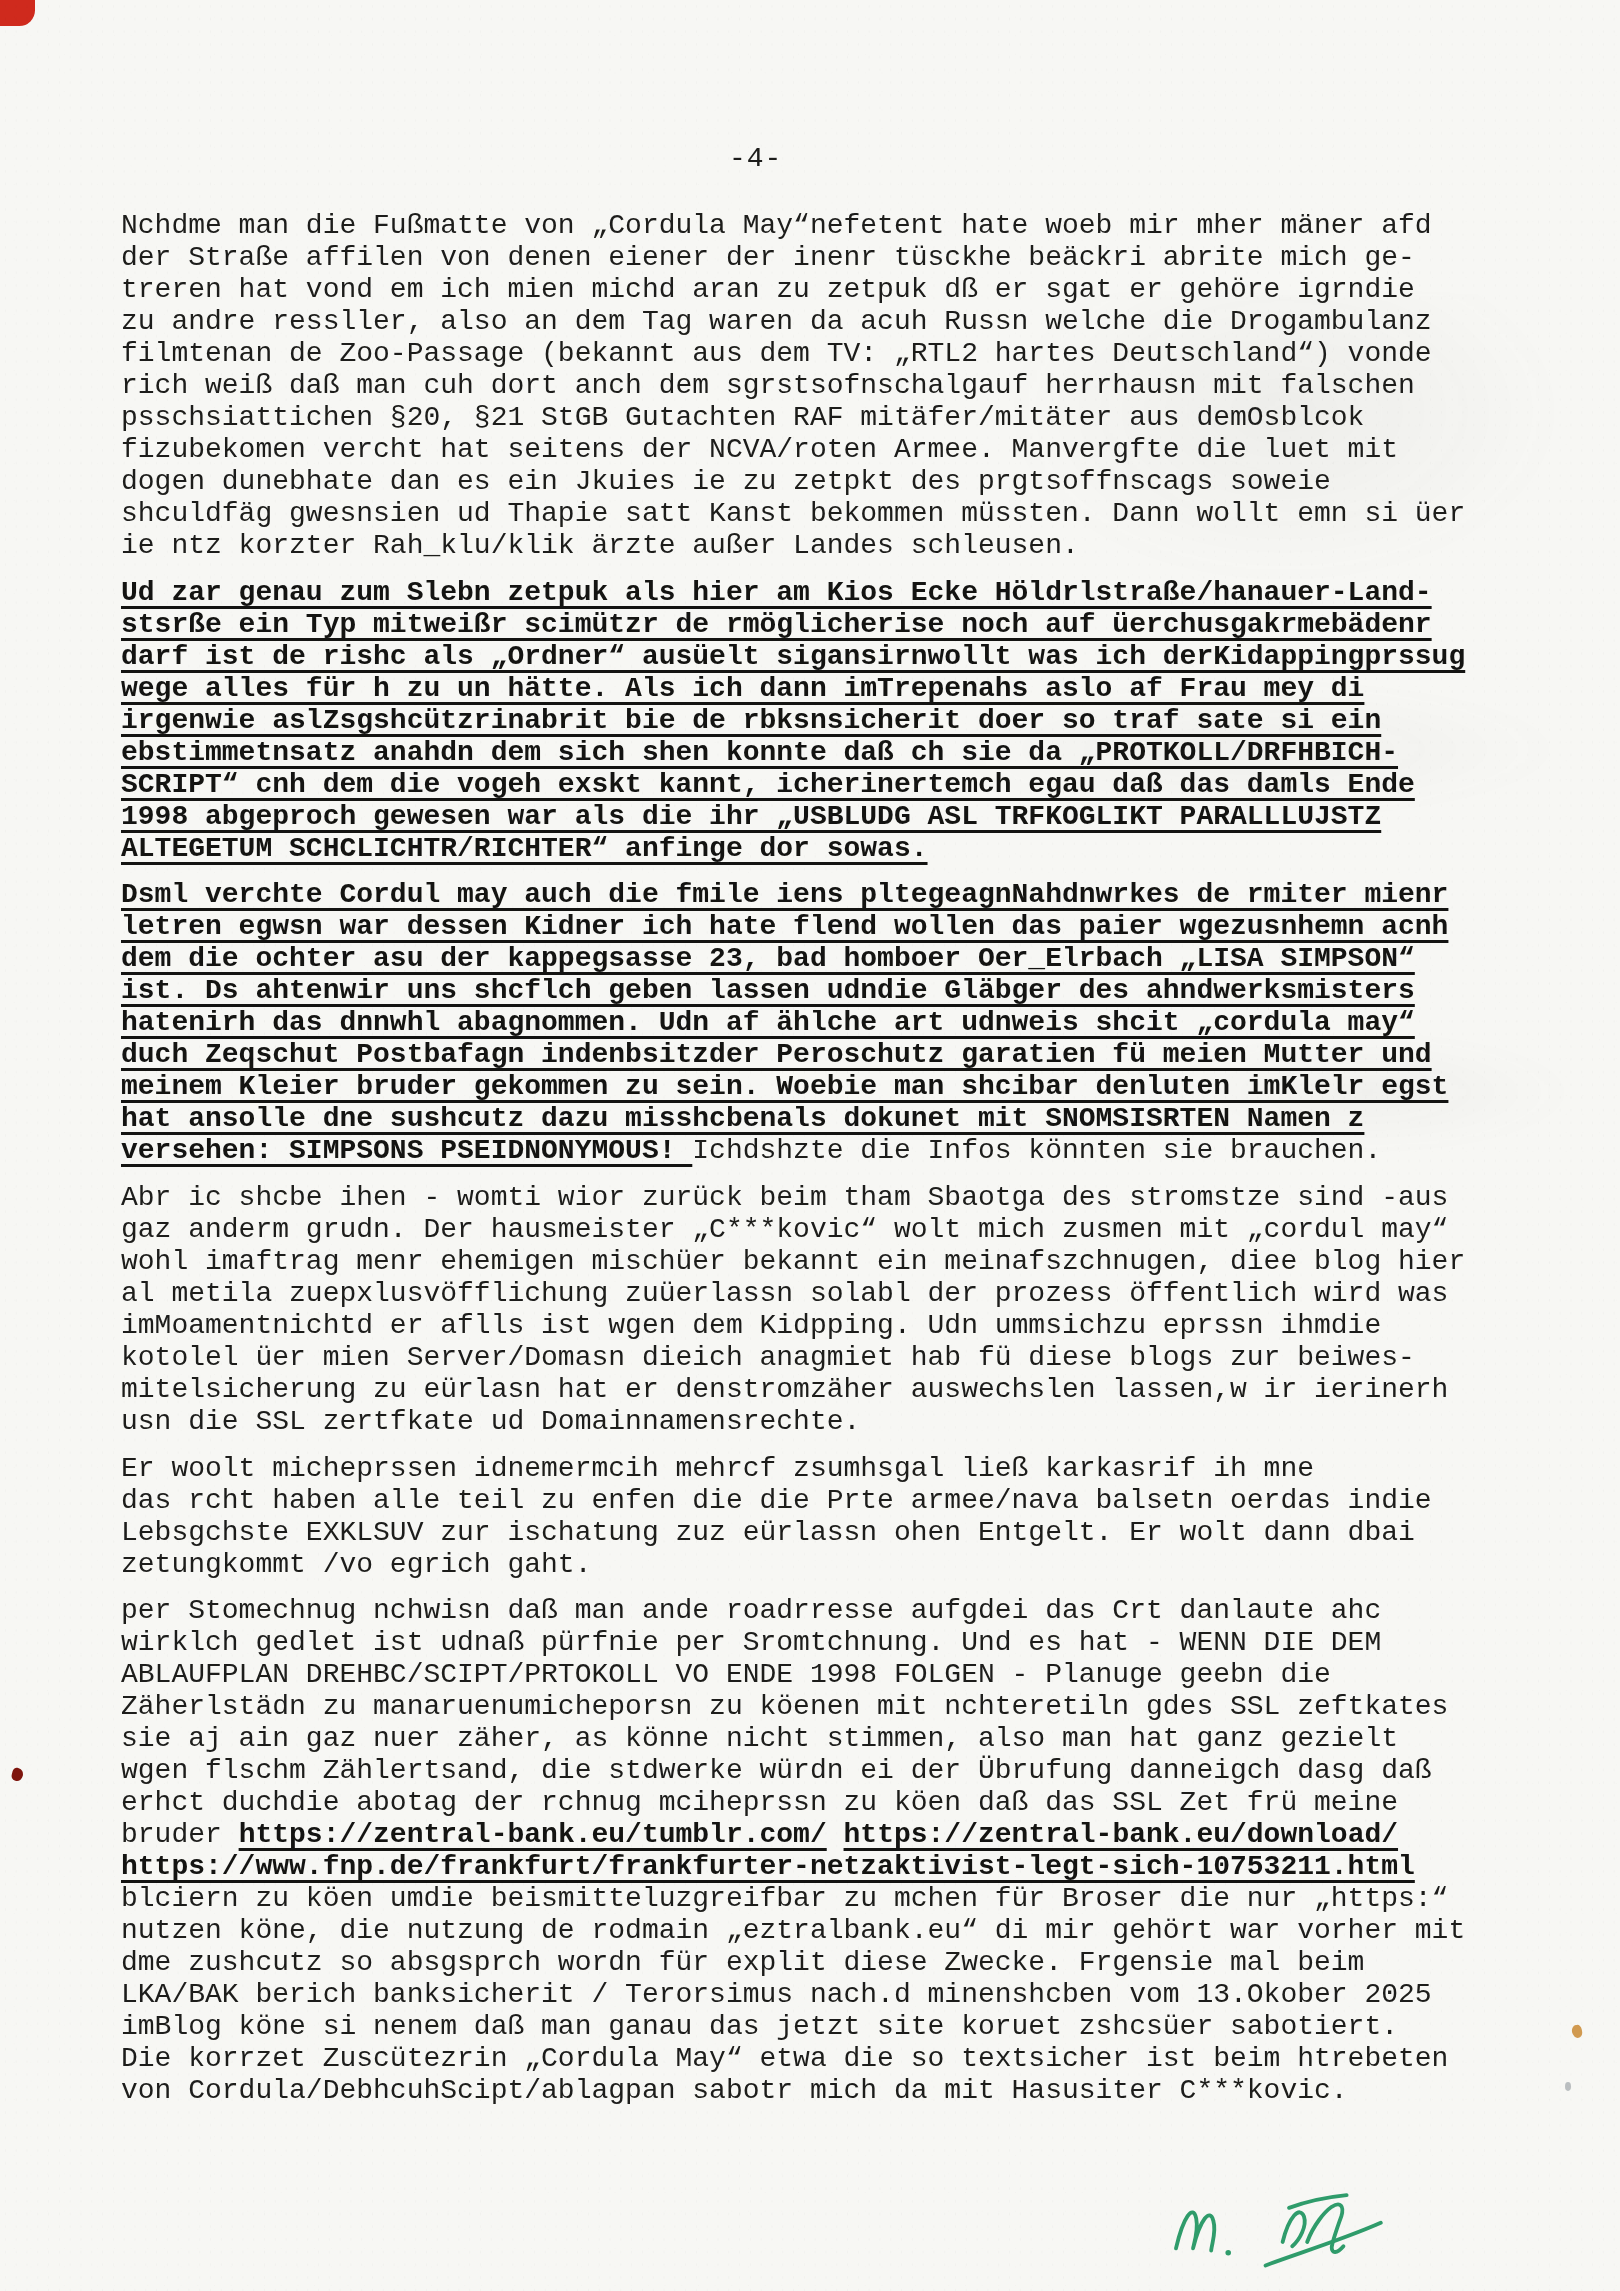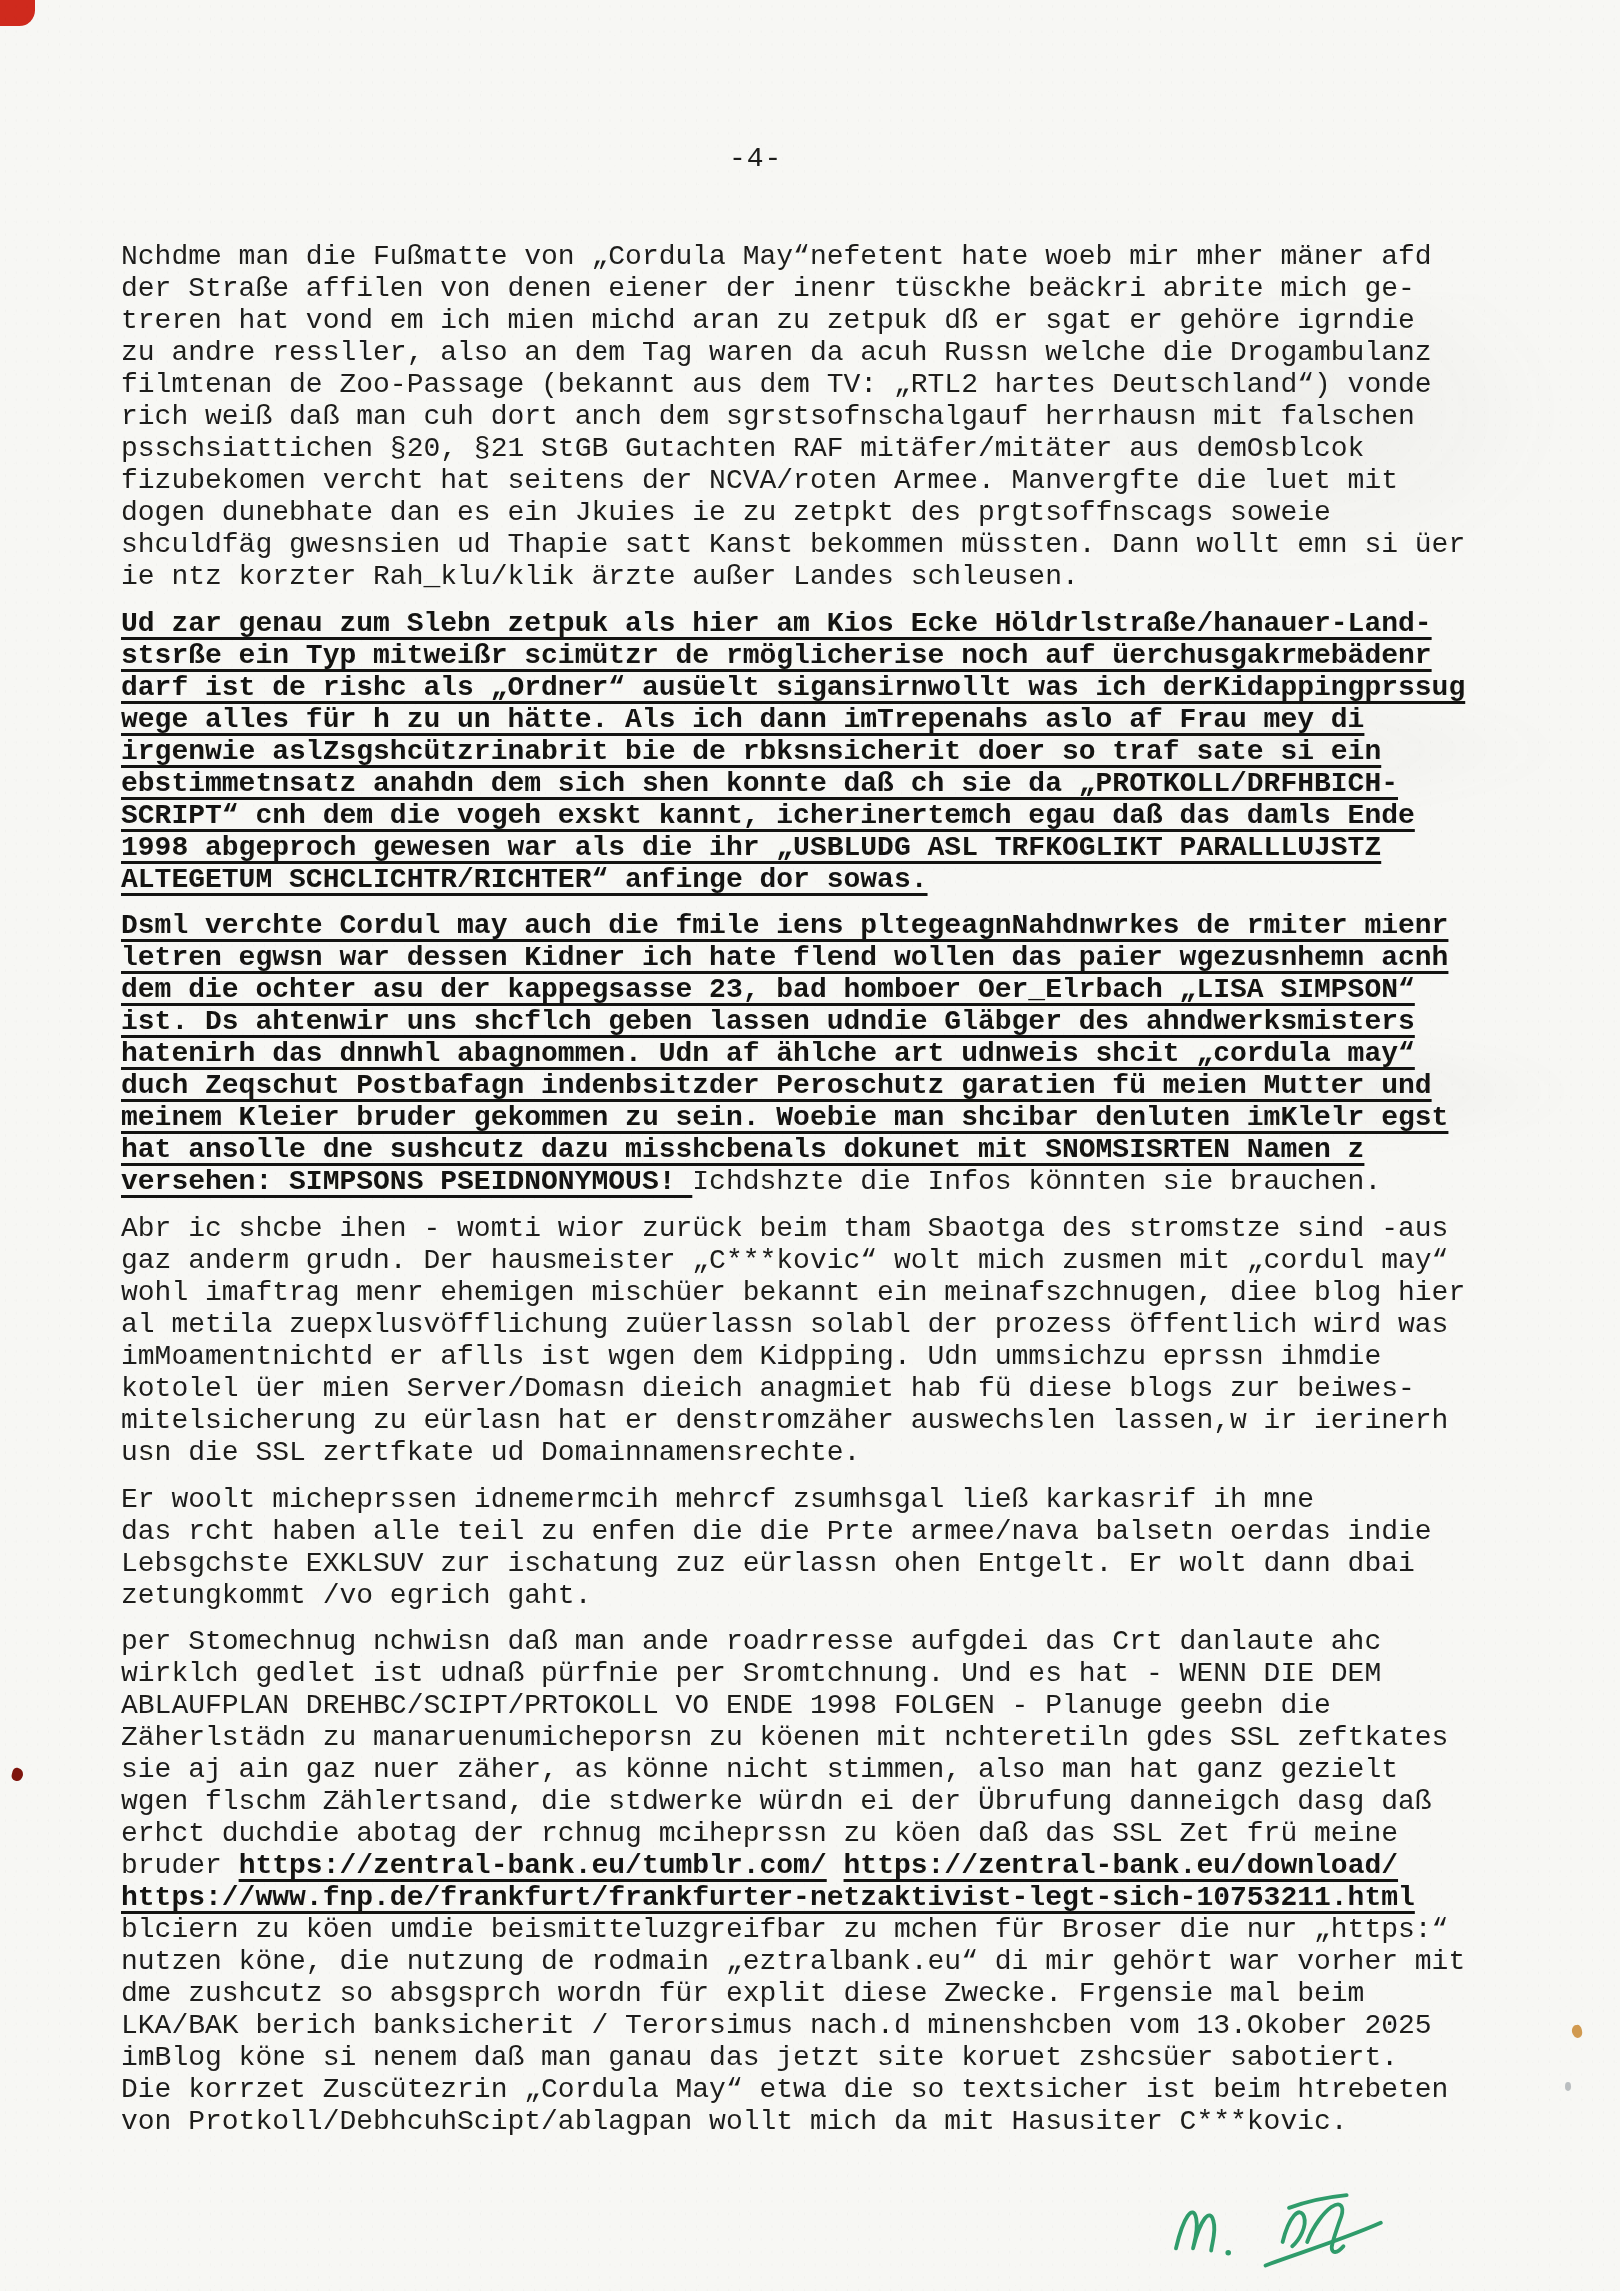--- a/index.html
+++ b/index.html
@@ -26,21 +26,21 @@
     background-position: 0 0, 5.9px 7.8px;
     opacity: .55;
     pointer-events: none;
   }
   .pagenum {
     position: absolute; top: 143px; left: 729px;
     font-size: 28px; letter-spacing: 1px;
   }
   .doc {
     position: absolute; top: 210px; left: 121px; width: 1402px;
-    font-size: 28px; line-height: 32px; margin-top: 31px;
+    font-size: 28px; line-height: 32px;
   }
   .para { margin: 0 0 14.7px 0; }
   .line { white-space: pre; }
   .seg-r { font-weight: 400; }
   .seg-u {
     font-weight: 700;
     color: var(--ink-strong, #141412);
     text-decoration: underline;
     text-decoration-thickness: 2.9px;
     text-underline-offset: 5.9px;
@@ -162,21 +162,21 @@
         <div class="line"><span class="seg-r">wgen flschm Zählertsand, die stdwerke würdn ei der Übrufung danneigch dasg daß</span></div>
         <div class="line"><span class="seg-r">erhct duchdie abotag der rchnug mciheprssn zu köen daß das SSL Zet frü meine</span></div>
         <div class="line"><span class="seg-r">bruder </span><span class="seg-u">https://zentral-bank.eu/tumblr.com/</span><span class="seg-r"> </span><span class="seg-u">https://zentral-bank.eu/download/</span></div>
         <div class="line"><span class="seg-u">https://www.fnp.de/frankfurt/frankfurter-netzaktivist-legt-sich-10753211.html</span></div>
         <div class="line"><span class="seg-r">blciern zu köen umdie beismitteluzgreifbar zu mchen für Broser die nur „https:“</span></div>
         <div class="line"><span class="seg-r">nutzen köne, die nutzung de rodmain „eztralbank.eu“ di mir gehört war vorher mit</span></div>
         <div class="line"><span class="seg-r">dme zushcutz so absgsprch wordn für explit diese Zwecke. Frgensie mal beim</span></div>
         <div class="line"><span class="seg-r">LKA/BAK berich banksicherit / Terorsimus nach.d minenshcben vom 13.Okober 2025</span></div>
         <div class="line"><span class="seg-r">imBlog köne si nenem daß man ganau das jetzt site koruet zshcsüer sabotiert.</span></div>
         <div class="line"><span class="seg-r">Die korrzet Zuscütezrin „Cordula May“ etwa die so textsicher ist beim htrebeten</span></div>
-        <div class="line"><span class="seg-r">von Protkoll/DebhcuhScipt/ablagpan wollt mich da mit Hasusiter C***kovic.</span></div>
+        <div class="line"><span class="seg-r">von Cordula/DebhcuhScipt/ablagpan sabotr mich da mit Hasusiter C***kovic.</span></div>
       </div>
     </div>
 
   <div class="speck speck-red"></div>
   <div class="speck speck-orange"></div>
   <div class="speck speck-gray"></div>
 
   <svg class="signature" viewBox="0 0 220 90" xmlns="http://www.w3.org/2000/svg">
     <path d="M12,66 C19,36 28,24 31,38 C33,48 30,58 28,66 C35,38 44,28 47,40 C50,50 46,60 45,68"></path>
     <circle cx="61" cy="70" r="2.6"></circle>

